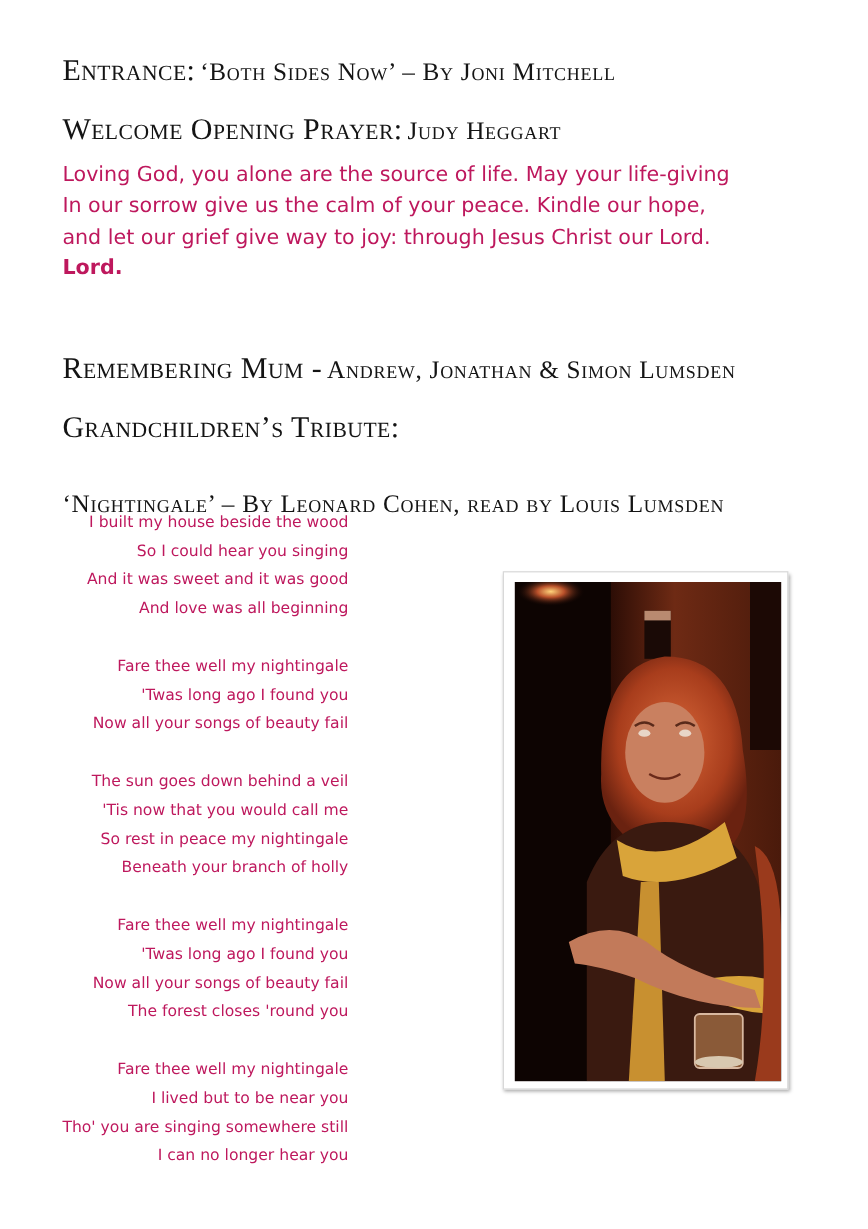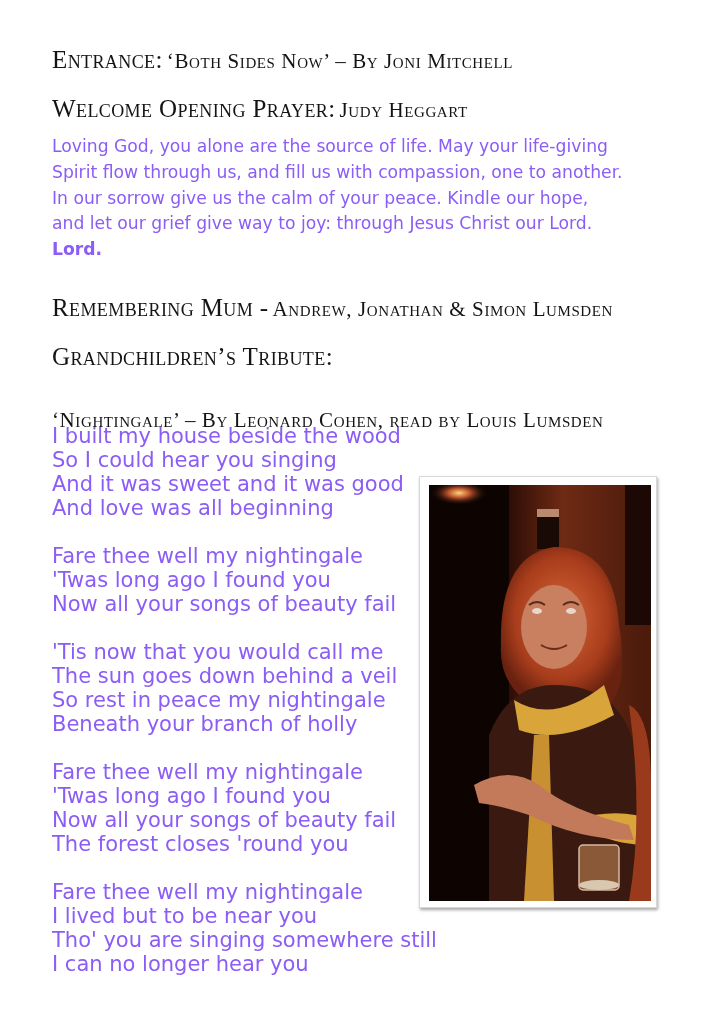--- a/index.html
+++ b/index.html
@@ -1,45 +1,44 @@
 <!DOCTYPE html>
 <html><head>
 <meta charset="utf-8">
 <style>
   html, body { margin:0; padding:0; background:#ffffff; }
   body { width:723px; height:1024px; position:relative; overflow:hidden; color:#111; }
   .serif-head { font-family:"Liberation Serif","DejaVu Serif",serif; font-variant:small-caps; color:#141414; position:absolute; left:52px; white-space:nowrap; }
   .h-big { font-size:25px; letter-spacing:0.4px; font-weight:normal; }
   .h-sub { font-size:21px; letter-spacing:0.6px; font-weight:normal; }
-  .sans { font-family:"DejaVu Sans","Liberation Sans",sans-serif; color:#8b5cf6; }
+  .sans { font-family:"DejaVu Sans","Liberation Sans",sans-serif; color:#be185d; }
   .prayer { position:absolute; left:52px; top:134px; font-size:17.2px; line-height:25.8px; width:660px; }
   .prayer .line { display:block; white-space:nowrap; }
   .prayer .amen { font-weight:bold; display:block; }
-  .poem { position:absolute; left:52px; top:424px; font-size:21px; line-height:24px; }
+  .poem { position:absolute; left:52px; top:424px; font-size:13px; line-height:24px;text-align:right; }
   .stanza { margin-bottom:24px; }
   .stanza .line { display:block; white-space:nowrap; }
   .photo-frame { position:absolute; left:419px; top:476px; width:238px; height:432px; background:#fff; border:1px solid #d8d8d8; box-shadow:1px 2px 3px rgba(0,0,0,0.35); box-sizing:border-box; }
   .photo { position:absolute; left:9px; top:8px; width:222px; height:416px; overflow:hidden; background:#1a0805; }
 </style>
 </head>
 <body>
 
 <div class="serif-head" style="top:46px;">
   <span class="h-big">Entrance:</span>
   <span class="h-sub">‘Both Sides Now’ – By Joni Mitchell</span>
 </div>
 
 <div class="serif-head" style="top:95px;">
   <span class="h-big">Welcome Opening Prayer:</span>
   <span class="h-sub">Judy Heggart</span>
 </div>
 
 <div class="prayer sans">
   <span class="line">Loving God, you alone are the source of life. May your life-giving</span>
-  <span class="line">Spirit flow through us, and fill us with compassion, one to another.</span>
   <span class="line">In our sorrow give us the calm of your peace. Kindle our hope,</span>
   <span class="line">and let our grief give way to joy: through Jesus Christ our Lord.</span>
   <span class="amen">Lord.</span>
 </div>
 
 <div class="serif-head" style="top:294px;">
   <span class="h-big">Remembering Mum -</span>
   <span class="h-sub">Andrew, Jonathan &amp; Simon Lumsden</span>
 </div>
 
@@ -57,22 +56,22 @@
     <span class="line">So I could hear you singing</span>
     <span class="line">And it was sweet and it was good</span>
     <span class="line">And love was all beginning</span>
   </div>
   <div class="stanza">
     <span class="line">Fare thee well my nightingale</span>
     <span class="line">'Twas long ago I found you</span>
     <span class="line">Now all your songs of beauty fail</span>
   </div>
   <div class="stanza">
+    <span class="line">The sun goes down behind a veil</span>
     <span class="line">'Tis now that you would call me</span>
-    <span class="line">The sun goes down behind a veil</span>
     <span class="line">So rest in peace my nightingale</span>
     <span class="line">Beneath your branch of holly</span>
   </div>
   <div class="stanza">
     <span class="line">Fare thee well my nightingale</span>
     <span class="line">'Twas long ago I found you</span>
     <span class="line">Now all your songs of beauty fail</span>
     <span class="line">The forest closes 'round you</span>
   </div>
   <div class="stanza">

